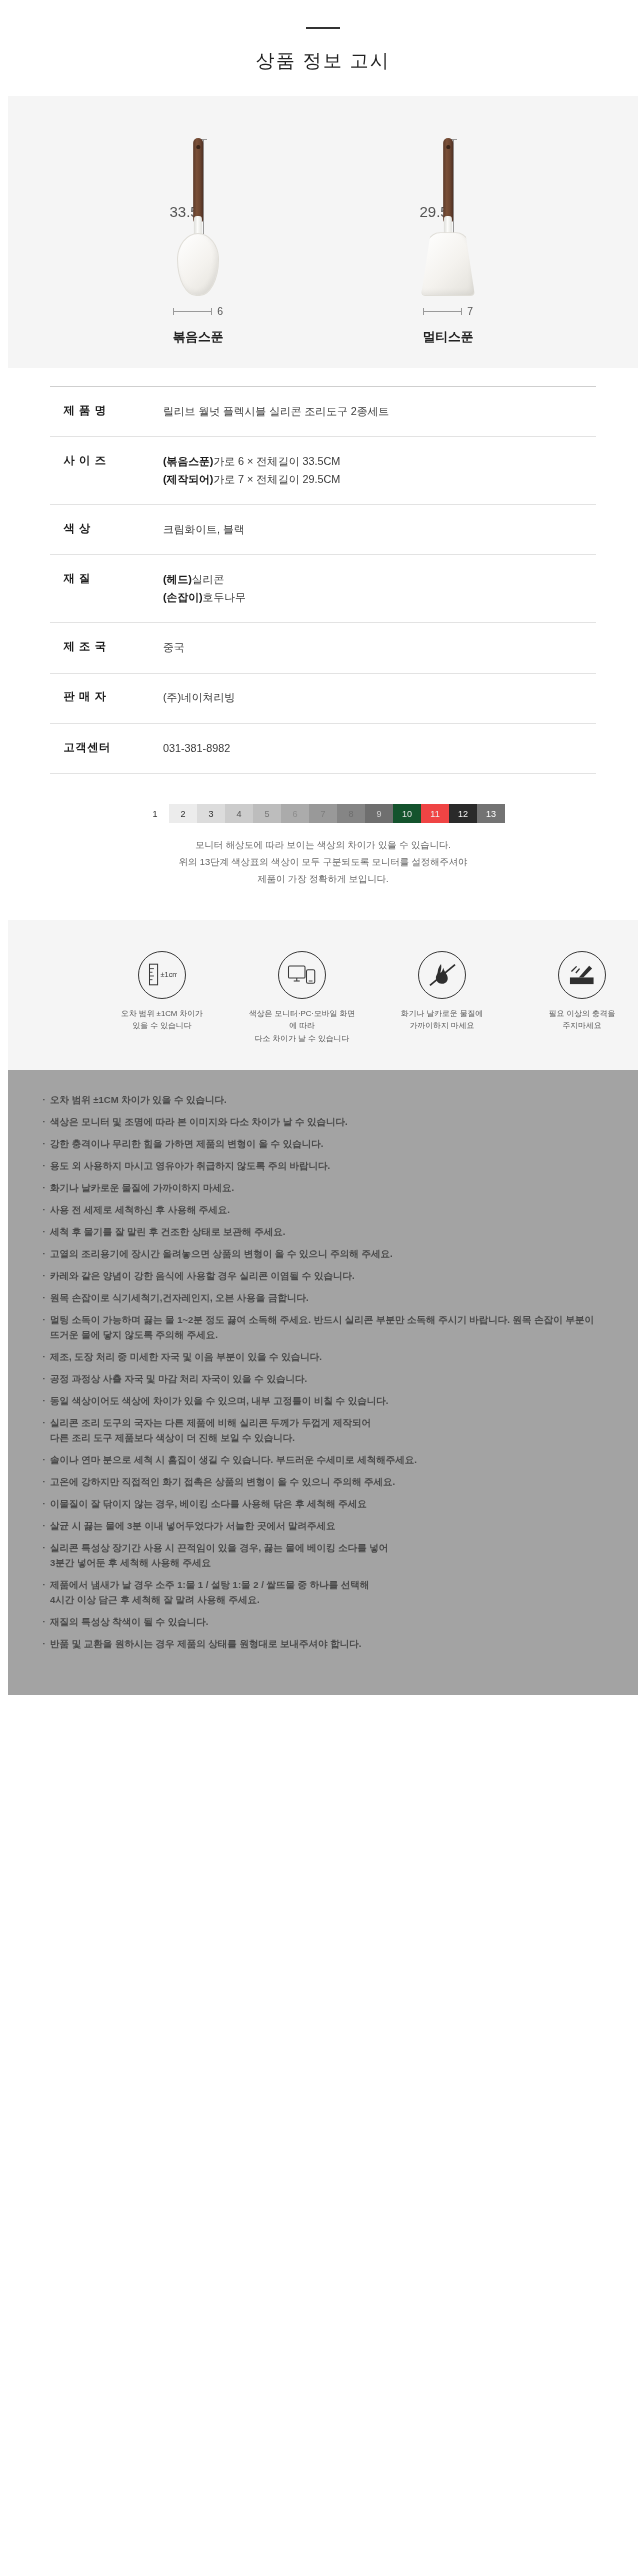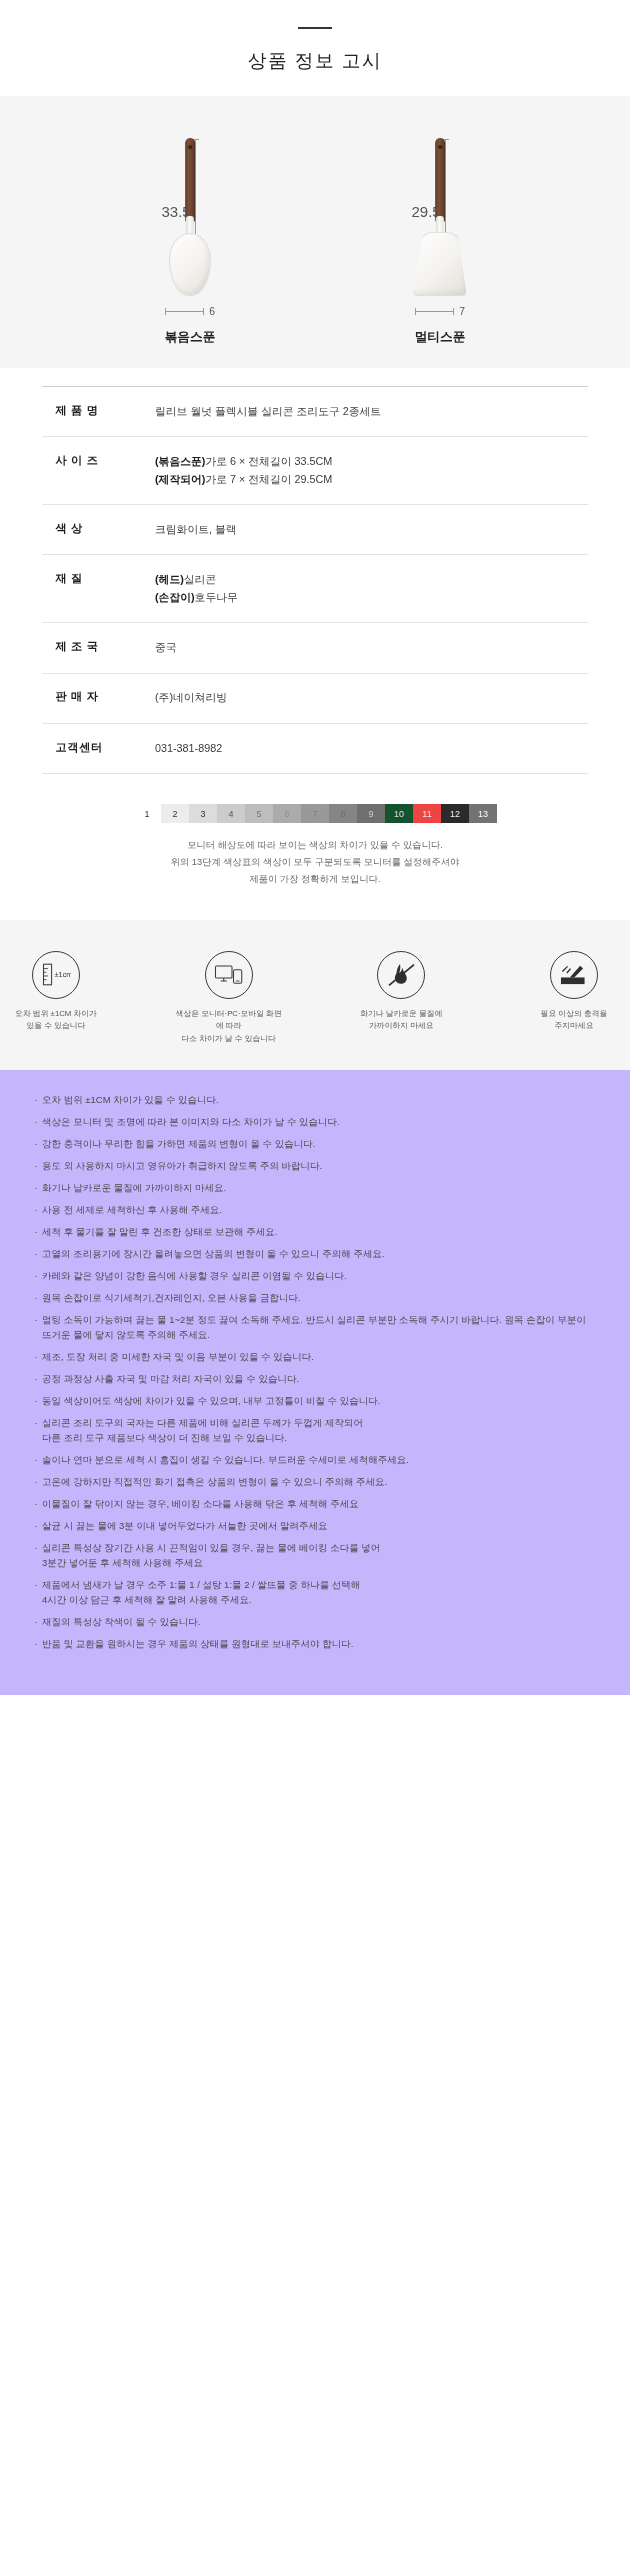--- a/index.html
+++ b/index.html
@@ -6,21 +6,21 @@
   html, body {
     margin: 0; padding: 0;
     background: #ffffff;
   }
   body {
     width: 642px;
     font-family: "Liberation Sans", "DejaVu Sans", sans-serif;
     color: #2b2b2b;
     -webkit-font-smoothing: antialiased;
   }
-  .page { width: 630px; position: relative; }
+  .page { width: 630px; position: relative; margin-left: 8px; }
 
   
   .title-block {
     padding: 27px 0 22.4px;
     text-align: center;
     background: #fff;
   }
   .title-rule {
     width: 34px; height: 1.5px;
     background: #333;
@@ -204,21 +204,21 @@
   }
 
   
   .icon-panel {
     background: #f5f5f5;
     margin-top: 19.4px;
     padding: 31px 0 25px;
   }
   .icons {
     display: flex;
-    justify-content: space-between;
+    justify-content: flex-end;
     gap: 28px;
   }
   .icon-item { width: 112px; text-align: center; }
   .icon-circle {
     width: 48px; height: 48px;
     border: 0.7px solid #3a3a3a;
     border-radius: 50%;
     margin: 0 auto 9px;
     display: flex; align-items: center; justify-content: center;
     background: #f5f5f5;
@@ -227,21 +227,22 @@
   .icon-caption {
     font-size: 7.8px;
     color: #555;
     line-height: 1.6;
     white-space: pre-line;
   }
 
   
   .notice {
     padding: 22.4px 33px 37px;
-    background: #c4b5fd;
+    background: #a3a3a3;
+    font-weight: bold;
   }
   .notice li {
     list-style: none;
     position: relative;
     font-size: 9.5px;
     color: #4a4a4a;
     line-height: 1.58;
     padding-left: 9px;
     margin-bottom: 7px;
   }

